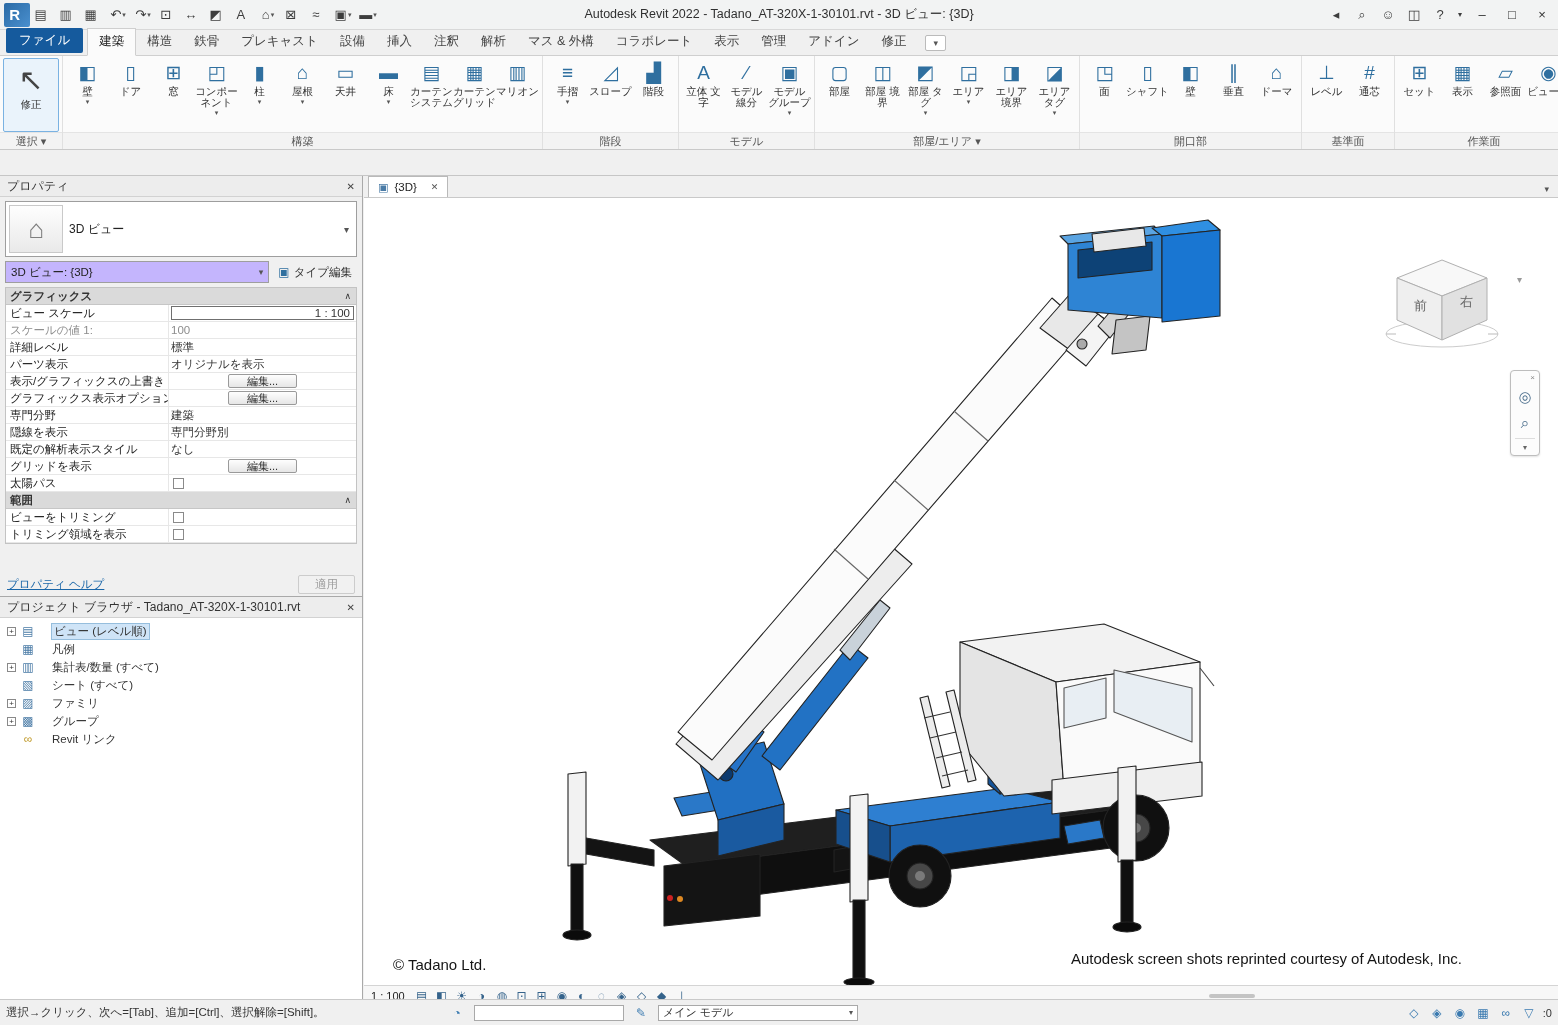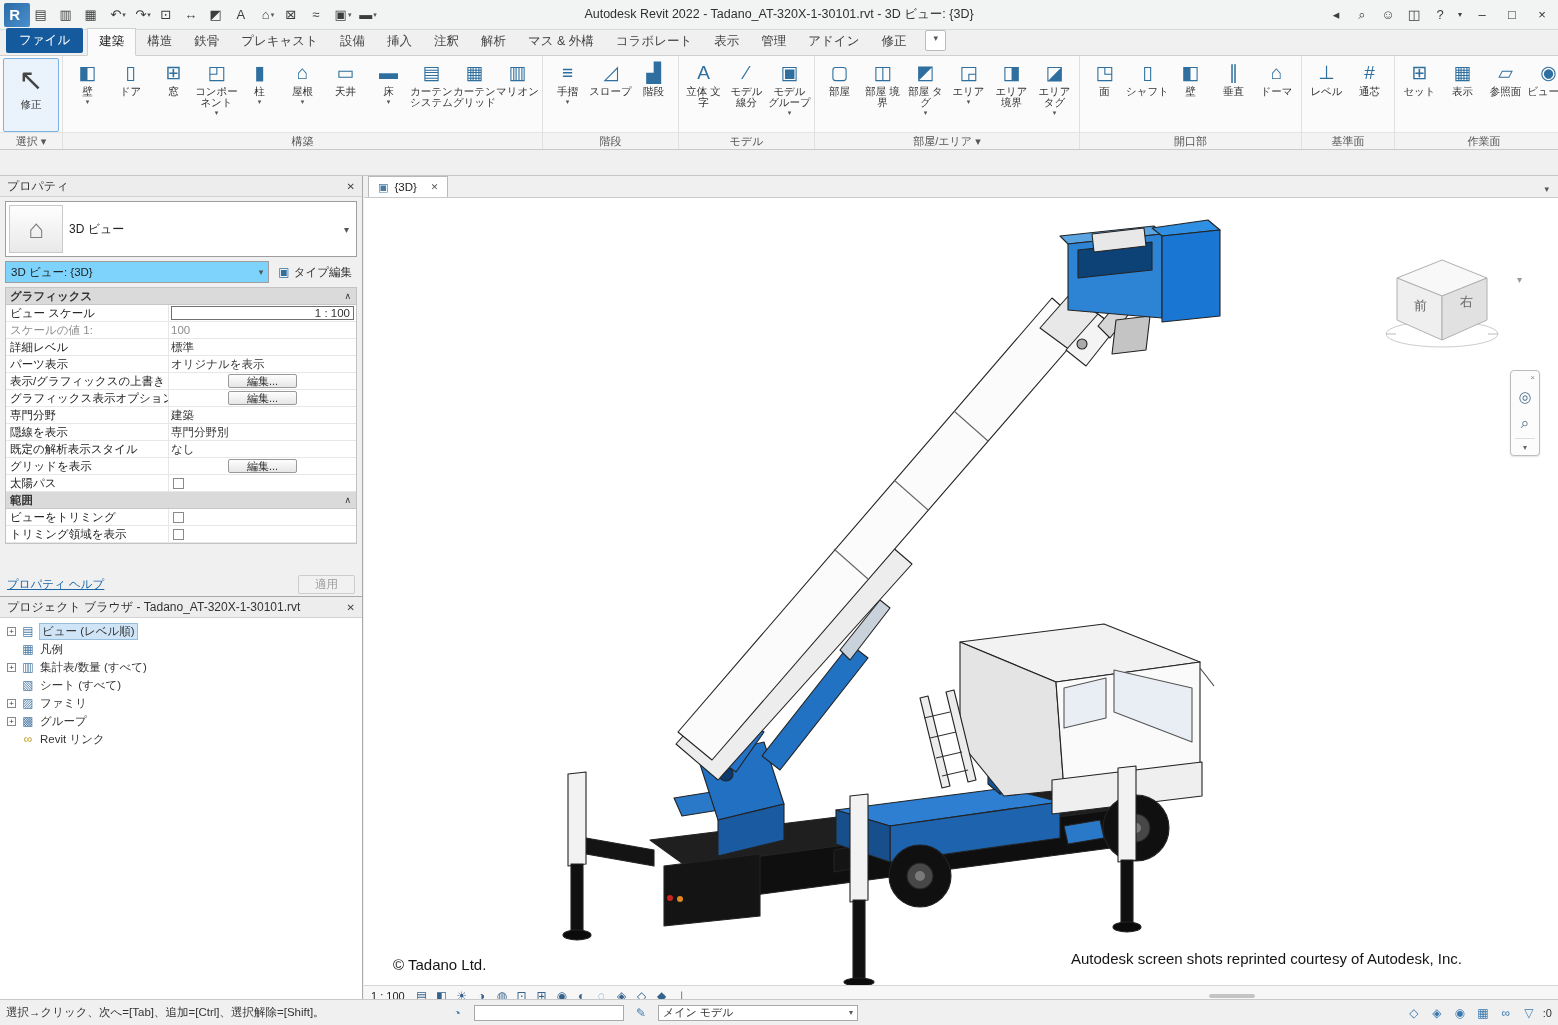--- a/index.html
+++ b/index.html
@@ -14,21 +14,21 @@
 .qicon.rlogo{background:linear-gradient(135deg,#2a6aa5,#4a90cf);color:#fff;font-weight:bold;font-size:15px;min-width:26px;height:24px;}
 .qcaret{font-size:7px;color:#555;margin-left:1px;}
 .qcaret{visibility:hidden;}
 .qcaret.show{visibility:visible;}
 .title-text{position:absolute;left:0;right:0;text-align:center;font-size:12.5px;color:#303030;pointer-events:none;}
 .tb-right{margin-left:auto;display:flex;align-items:center;gap:2px;z-index:2;padding-right:2px;}
 .tb-icon{min-width:24px;height:22px;display:flex;align-items:center;justify-content:center;font-size:13px;color:#3d3d3d;}
 .winbtn{width:28px;height:24px;display:flex;align-items:center;justify-content:center;font-size:13px;color:#333;}
 
 
-.tabrow{position:absolute;top:30px;left:0;right:0;height:26px;background:#f0f0f0;border-bottom:1px solid #cfcfcf;display:flex;padding-left:6px;}
+.tabrow{position:absolute;top:30px;left:0;right:0;height:26px;background:#f0f0f0;border-bottom:1px solid #cfcfcf;display:flex;align-items:flex-end;padding-left:6px;}
 .tabs{display:flex;align-items:flex-end;}
 .rtab{padding:4px 11px 5px;font-size:12.5px;color:#444;}
 .rtab[data-state="file"]{background:#155a9d;color:#fff;border-radius:2px;margin:0 4px 2px 0;padding:4px 13px;}
 .rtab[data-state="active"]{background:#fbfbfb;border:1px solid #cfcfcf;border-bottom:1px solid #fbfbfb;margin-bottom:-1px;color:#222;}
 .modify-pill{margin:0 0 4px 8px;font-size:9px;color:#555;border:1px solid #bbb;border-radius:2px;padding:2px 7px;background:#fff;}
 
 
 .ribbon{position:absolute;top:56px;left:0;right:0;height:94px;background:#fbfbfb;border-bottom:1px solid #c9c9c9;display:flex;}
 .rpanel{display:flex;flex-direction:column;border-right:1px solid #e0e0e0;}
 .rtools{flex:1;display:flex;align-items:stretch;padding:2px 3px 0;}
@@ -45,21 +45,21 @@
 
 
 .props{position:absolute;top:176px;left:0;width:363px;height:420px;background:#f0f0f0;border-right:1px solid #a9a9a9;display:flex;flex-direction:column;}
 .pane-header{height:21px;background:#ededed;border-bottom:1px solid #d2d2d2;display:flex;align-items:center;padding:0 7px;font-size:12px;color:#333;flex:0 0 auto;}
 .pane-close{margin-left:auto;color:#444;font-size:10px;}
 .type-box{margin:4px 5px 2px;background:#fff;border:1px solid #9e9e9e;height:56px;display:flex;align-items:center;flex:0 0 auto;}
 .type-thumb{width:54px;height:48px;margin:3px 6px 3px 3px;border:1px solid #c9c9c9;display:flex;align-items:center;justify-content:center;font-size:26px;color:#7e7e7e;background:linear-gradient(#fefefe,#e9e9e9);}
 .type-name{font-size:12px;color:#222;}
 .type-caret{margin-left:auto;padding:0 7px;color:#555;font-size:10px;}
 .selrow{display:flex;margin:2px 5px;gap:4px;height:22px;flex:0 0 auto;}
-.view-select{flex:1;background:#7dd3fc;border:1px solid #9e9e9e;display:flex;align-items:center;padding:0 5px;font-size:11.5px;color:#222;}
+.view-select{flex:1;background:#c4b5fd;border:1px solid #9e9e9e;display:flex;align-items:center;padding:0 5px;font-size:11.5px;color:#222;}
 .view-select .vs-caret{margin-left:auto;font-size:9px;color:#555;}
 .type-edit{display:flex;align-items:center;gap:4px;padding:0 5px;font-size:11.5px;color:#333;}
 .type-edit .te-icon{color:#2f6f9f;font-size:12px;}
 .pgrid{margin:2px 5px 0;border:1px solid #c3c3c3;background:#fff;flex:0 0 auto;}
 .prow{display:flex;height:17px;border-bottom:1px solid #e7e7e7;background:#fff;font-size:11.5px;align-items:center;text-align:right;}
 .prow .plabel{width:163px;padding:0 4px;border-right:1px solid #e7e7e7;color:#222;overflow:hidden;white-space:nowrap;height:100%;display:flex;align-items:center;}
 .prow .pval{flex:1;display:flex;align-items:center;padding:0 2px;overflow:hidden;height:100%;}
 .pval-text{white-space:nowrap;}
 .prow[data-kind="header"]{background:#dadada;border-bottom:1px solid #c6c6c6;}
 .prow[data-kind="header"] .plabel{width:auto;flex:1;border-right:none;color:#333;font-weight:bold;}
@@ -76,21 +76,21 @@
 .apply-btn{margin-left:auto;color:#9a9a9a;font-size:11.5px;border:1px solid #cccccc;background:#f1f1f1;padding:1px 16px;border-radius:2px;}
 
 
 .browser{position:absolute;top:596px;left:0;width:363px;bottom:20px;background:#fff;border-right:1px solid #a9a9a9;border-top:1px solid #a9a9a9;display:flex;flex-direction:column;}
 .tree{flex:1;padding:4px 0;}
 .trow{display:flex;align-items:center;height:18px;padding-left:7px;font-size:11.5px;gap:5px;}
 .expander{width:9px;height:9px;border:1px solid #898989;display:flex;align-items:center;justify-content:center;font-size:8px;line-height:7px;color:#333;visibility:hidden;background:#fff;flex:0 0 auto;}
 .expander.show{visibility:visible;}
 .tree-icon{font-size:12px;color:#4a7ba6;width:14px;text-align:center;flex:0 0 auto;}
 .trow:last-child .tree-icon{color:#c09a2a;}
-.tlabel{white-space:nowrap;}
+.tlabel{white-space:nowrap;margin-left:12px;}
 .trow.selected .tlabel{background:#cfe4f7;outline:1px solid #96bedd;padding:0 2px;}
 
 
 .canvas{position:absolute;top:176px;left:364px;right:0;bottom:20px;display:flex;flex-direction:column;background:#fff;}
 .viewtabs{height:22px;background:#f0f0f0;border-bottom:1px solid #c9c9c9;display:flex;align-items:flex-end;flex:0 0 auto;}
 .vtab{height:21px;background:#fff;border:1px solid #b9b9b9;border-bottom:none;display:flex;align-items:center;gap:6px;padding:0 9px;font-size:11.5px;margin-left:4px;color:#222;}
 .vtab-icon{color:#4a7ba6;font-size:11px;}
 .vtab-close{color:#555;font-size:9px;margin-left:8px;}
 .vtabs-caret{margin-left:auto;padding:0 9px 3px;color:#555;font-size:9px;}
 .viewport{flex:1;position:relative;background:#fff;overflow:hidden;}

